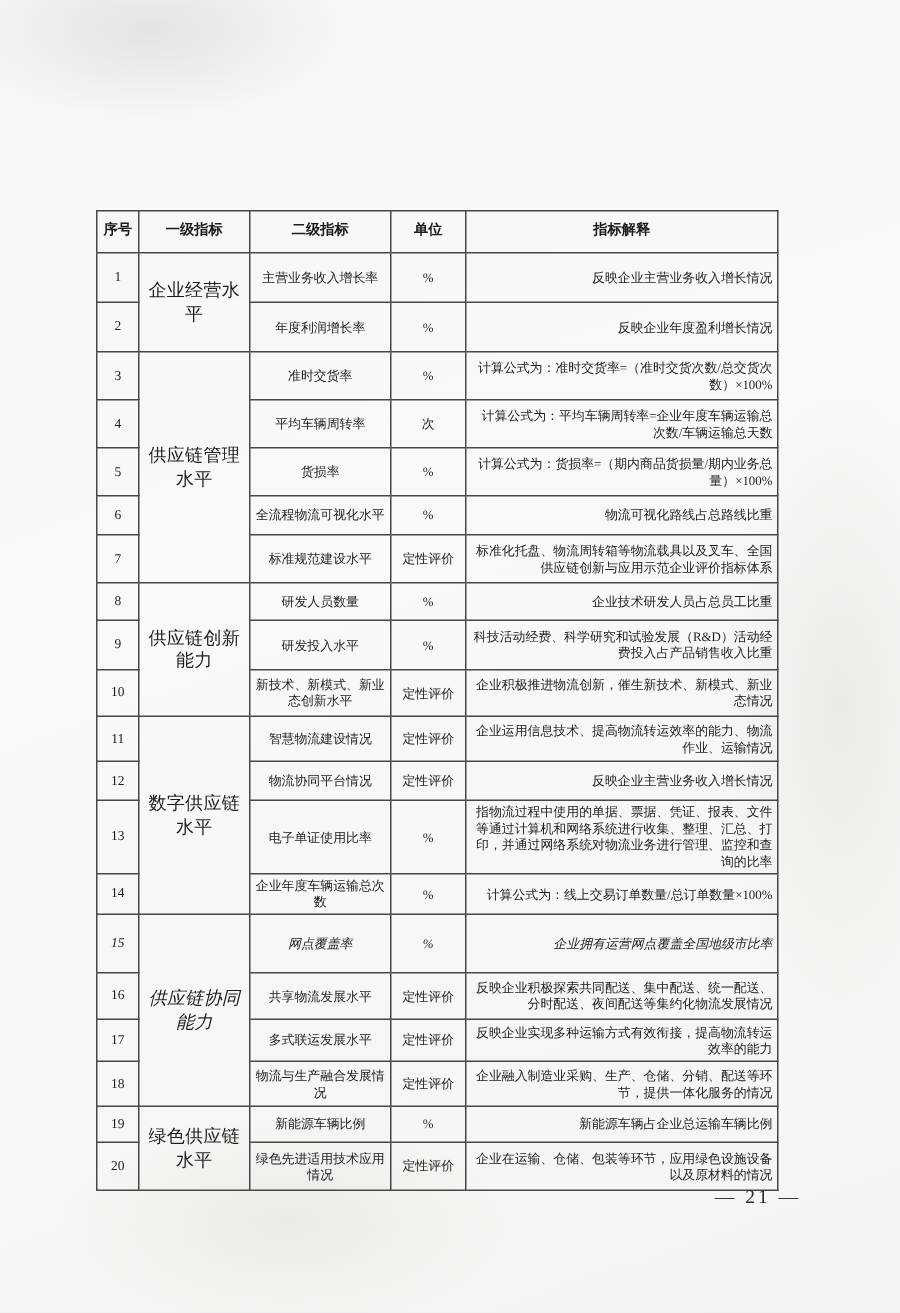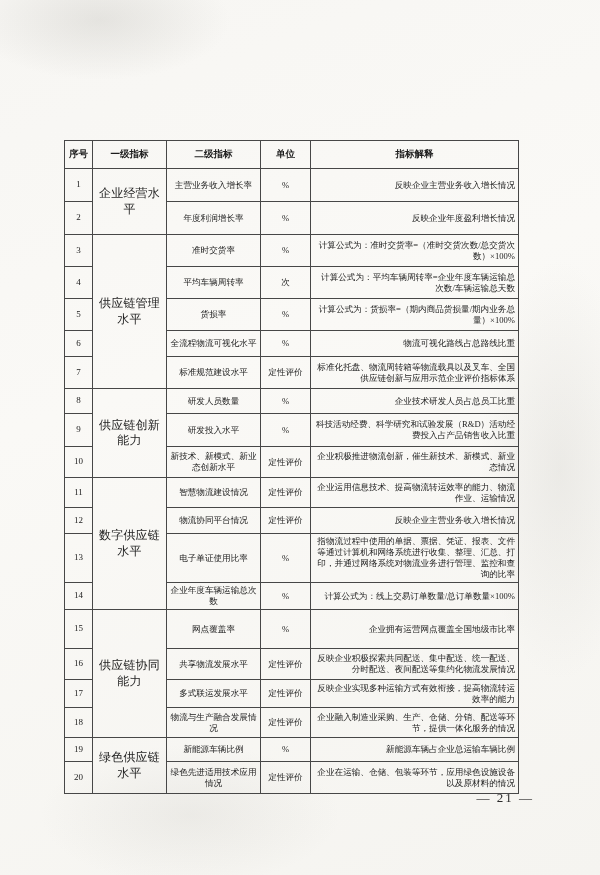--- a/index.html
+++ b/index.html
@@ -161,21 +161,21 @@
           <td class="indicator">电子单证使用比率</td>
           <td class="unit">%</td>
           <td class="explanation">指物流过程中使用的单据、票据、凭证、报表、文件等通过计算机和网络系统进行收集、整理、汇总、打印，并通过网络系统对物流业务进行管理、监控和查询的比率</td>
         </tr>
         <tr style="height: 26px;">
           <td class="no">14</td>
           <td class="indicator">企业年度车辆运输总次数</td>
           <td class="unit">%</td>
           <td class="explanation">计算公式为：线上交易订单数量/总订单数量×100%</td>
         </tr>
-        <tr style="height: 39px;">
+        <tr style="height: 39px; font-style: italic;">
           <td class="no">15</td>
           <td class="group" rowspan="4">供应链协同能力</td>
           <td class="indicator">网点覆盖率</td>
           <td class="unit">%</td>
           <td class="explanation">企业拥有运营网点覆盖全国地级市比率</td>
         </tr>
         <tr style="height: 31px;">
           <td class="no">16</td>
           <td class="indicator">共享物流发展水平</td>
           <td class="unit">定性评价</td>

